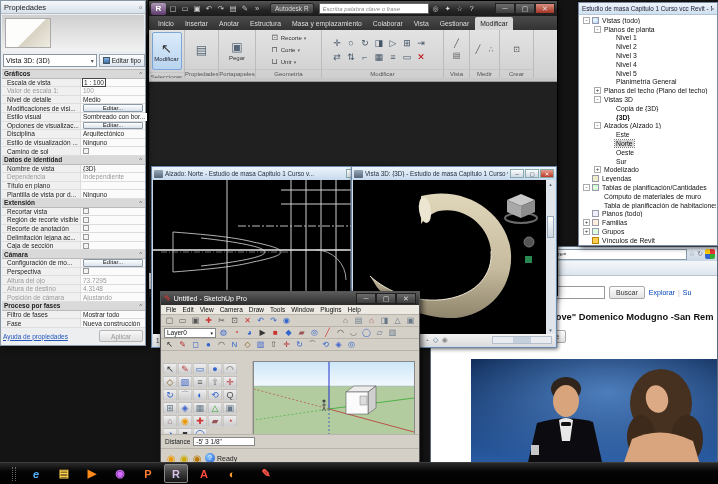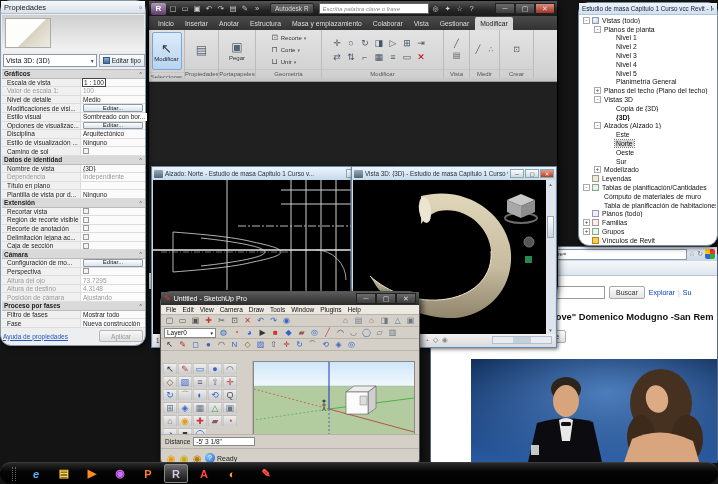--- a/index.html
+++ b/index.html
@@ -1,18 +1,18 @@
 <!DOCTYPE html>
 <html><head>
 <meta charset="utf-8">
 <style>
   html,body{margin:0;padding:0;background:#000;}
   *{box-sizing:border-box;font-family:"Liberation Sans",sans-serif;}
   #screen{position:relative;width:718px;height:484px;overflow:hidden;background:#141414;}
-  .abs{position:absolute;border-radius:11px;}
+  .abs{position:absolute;}
   .nw{white-space:nowrap;overflow:hidden;}
   .ic{display:inline-flex;align-items:center;justify-content:center;width:11px;height:11px;font-size:8px;color:#555;flex:0 0 auto;}
 
   
   #desk-tl{left:0;top:0;width:148px;height:35px;background:#343434;}
 
   
   #props{left:0;top:35;width:146px;height:346px;background:#eceef0;border:1px solid #8a97a5;z-index:30;box-shadow:2px 2px 5px rgba(0,0,0,.6);}
   #props .p-title{display:flex;align-items:center;height:13px;background:linear-gradient(#f5f8fb,#d8e1ea);border-bottom:1px solid #b5bec8;font-size:7.5px;color:#222;padding:0 3px;}
   #props .p-title .sp{flex:1;}

